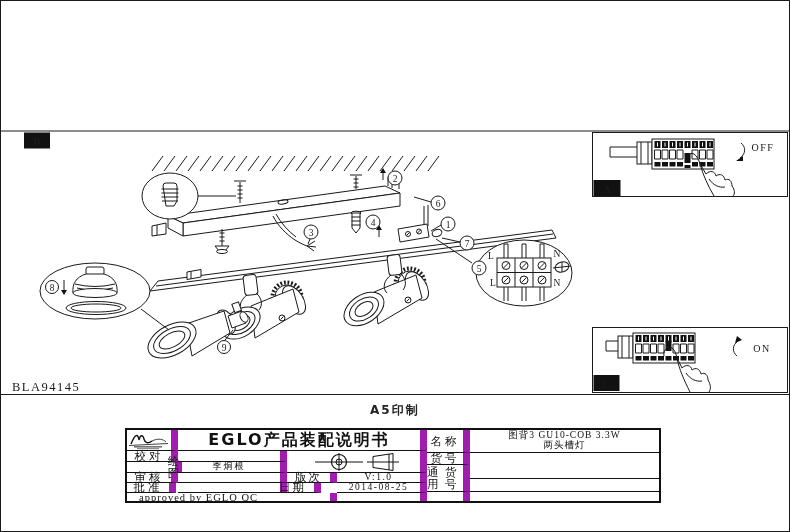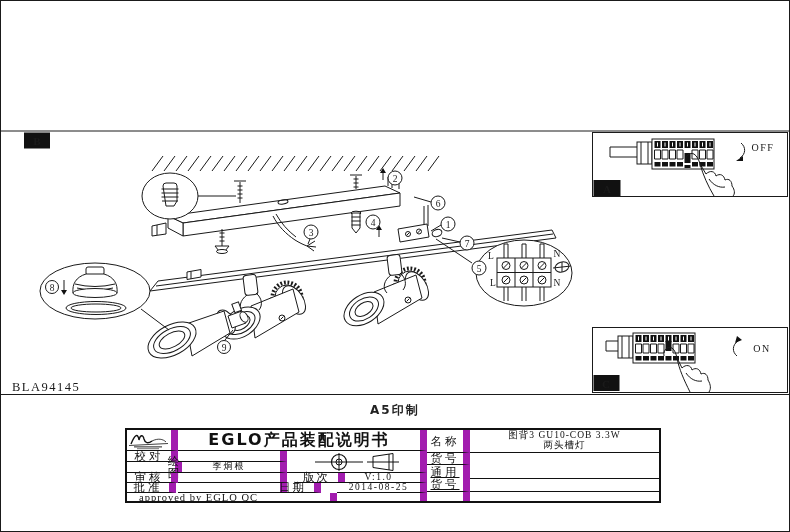--- a/index.html
+++ b/index.html
@@ -14,21 +14,21 @@
         font-size:12px;font-weight:bold;letter-spacing:2px;color:#222;}
   .tblock{position:absolute;left:125px;top:428px;width:536px;height:75px;
         border:2px solid #111;box-sizing:border-box;}
   .tc{position:absolute;box-sizing:border-box;display:flex;align-items:center;
       justify-content:center;font-size:11.5px;letter-spacing:3px;line-height:1.05;}
   .bR{border-right:7px solid #a21caf;} .bB{border-bottom:1px solid #111;}
   .ser{font-family:"Liberation Serif","DejaVu Serif",serif;letter-spacing:1.5px;font-size:9.5px;}
   .ttl{font-size:16px;font-weight:bold;letter-spacing:2px;}
   .nm{flex-direction:column;font-size:9.5px;letter-spacing:1px;}
   .left{justify-content:flex-start;padding-left:12px;}
-  .two{flex-direction:column;letter-spacing:3px;text-decoration:underline;}
+  .two{flex-direction:row;letter-spacing:3px;}
 </style>
 </head>
 <body>
 
 <div class="page">
 
 <svg width="790" height="532" viewBox="0 0 790 532">
 
   <rect x="0.5" y="0.5" width="789" height="531" class="stroke"></rect>
   <line x1="1" y1="131" x2="789" y2="131" class="stroke"></line>
@@ -288,21 +288,21 @@
   <div class="tc bR bB ser" style="left:51px;top:53px;width:109px;height:10px;"></div>
 
   <div class="tc bR bB" style="left:160px;top:21px;width:140px;height:22px;">
     <svg width="140" height="22" viewBox="0 0 140 22">
       <path d="M28,11 L76,11 M52,2 L52,20" stroke="#111" fill="none" stroke-width="1"></path>
       <circle cx="52" cy="11" r="7.5" stroke="#111" fill="none" stroke-width="1.2"></circle>
       <circle cx="52" cy="11" r="3" stroke="#111" fill="none" stroke-width="1"></circle>
       <path d="M86,5.5 L106,2.5 L106,19.5 L86,16.5 Z M102,3 L102,19 M80,11 L112,11" stroke="#111" fill="none" stroke-width="1"></path>
     </svg>
   </div>
-  <div class="tc bR bB" style="left:168px;top:43px;width:50px;height:10px;letter-spacing:2px;">版次</div>
+  <div class="tc bR bB" style="left:160px;top:43px;width:50px;height:10px;letter-spacing:2px;">版次</div>
   <div class="tc bR bB ser" style="left:210px;top:43px;width:90px;height:10px;">V:1.0</div>
   <div class="tc bR bB" style="left:144px;top:53px;width:50px;height:10px;letter-spacing:2px;">日期</div>
   <div class="tc bR bB ser" style="left:210px;top:53px;width:90px;height:10px;">2014-08-25</div>
 
   <div class="tc bR left" style="left:0;top:63px;width:210px;height:8px;font-family:'Liberation Serif',serif;font-size:10.5px;letter-spacing:1px;">approved by EGLO QC</div>
   <div class="tc bR" style="left:210px;top:63px;width:90px;height:8px;"></div>
 
   <div class="tc bR bB" style="left:300px;top:0;width:43px;height:23px;">名称</div>
   <div class="tc bB nm" style="left:343px;top:0;width:189px;height:23px;font-family:'Liberation Serif',serif;">
     <span>图背3 GU10-COB 3.3W</span>

